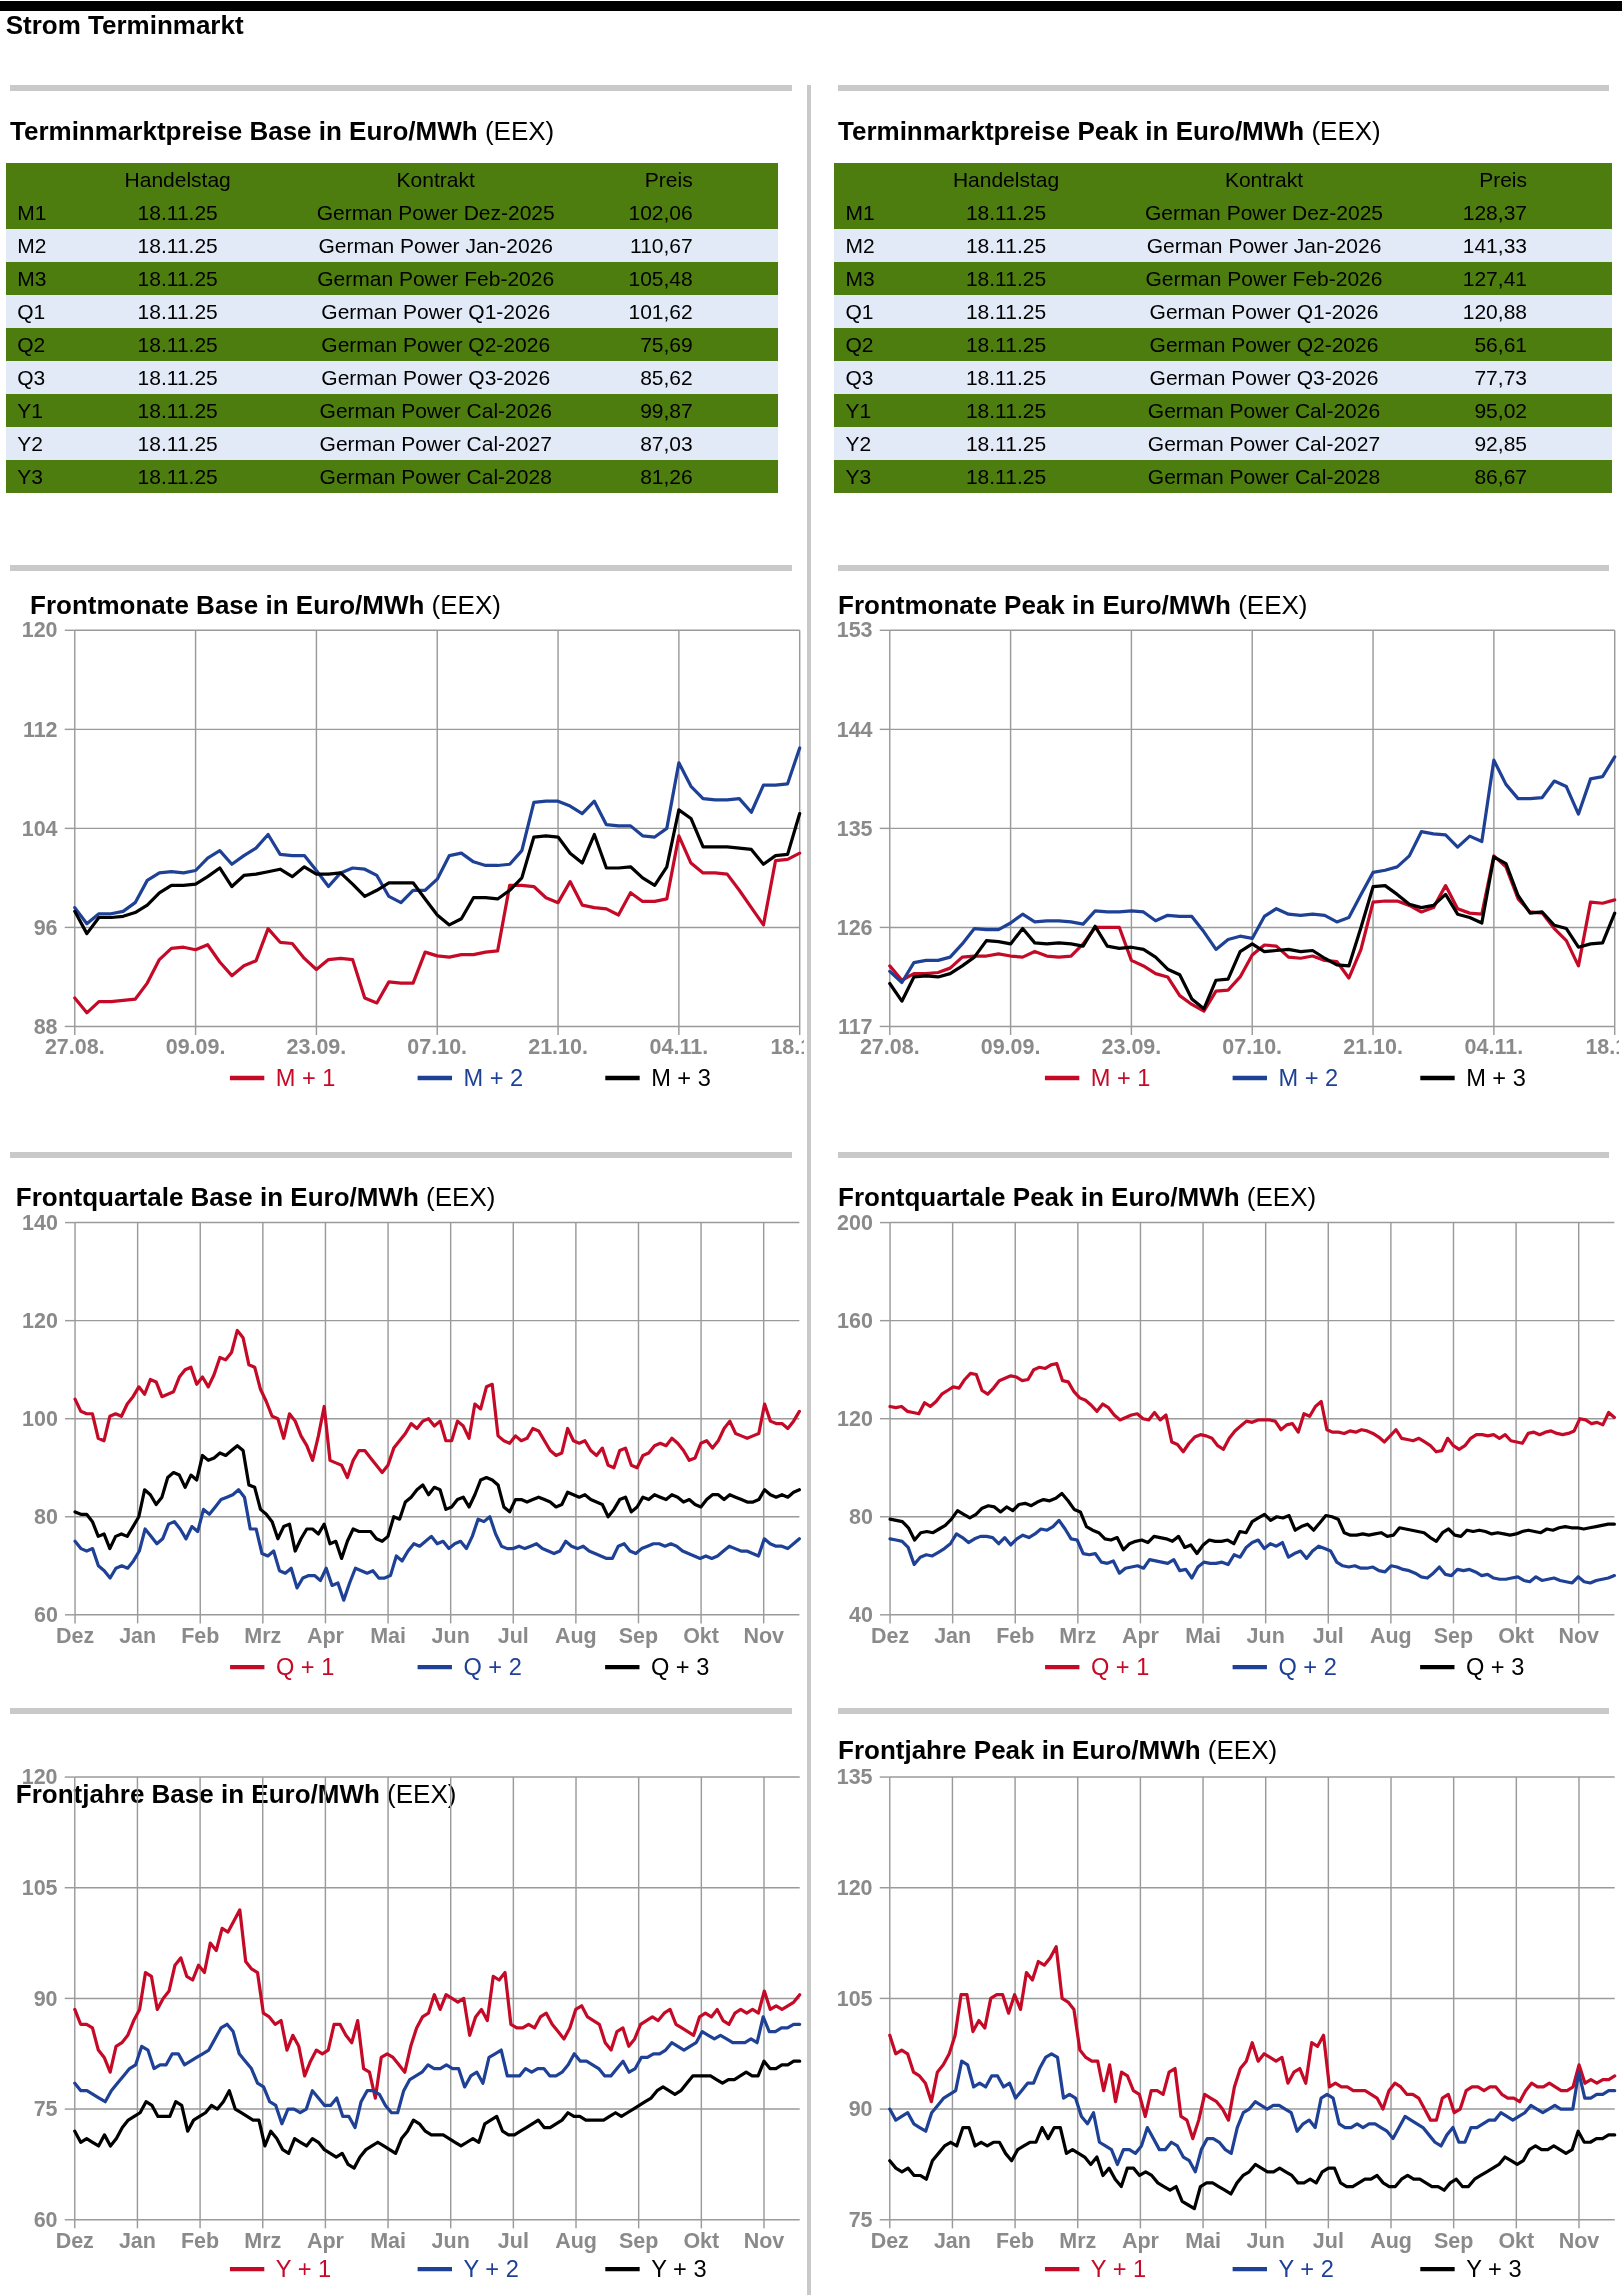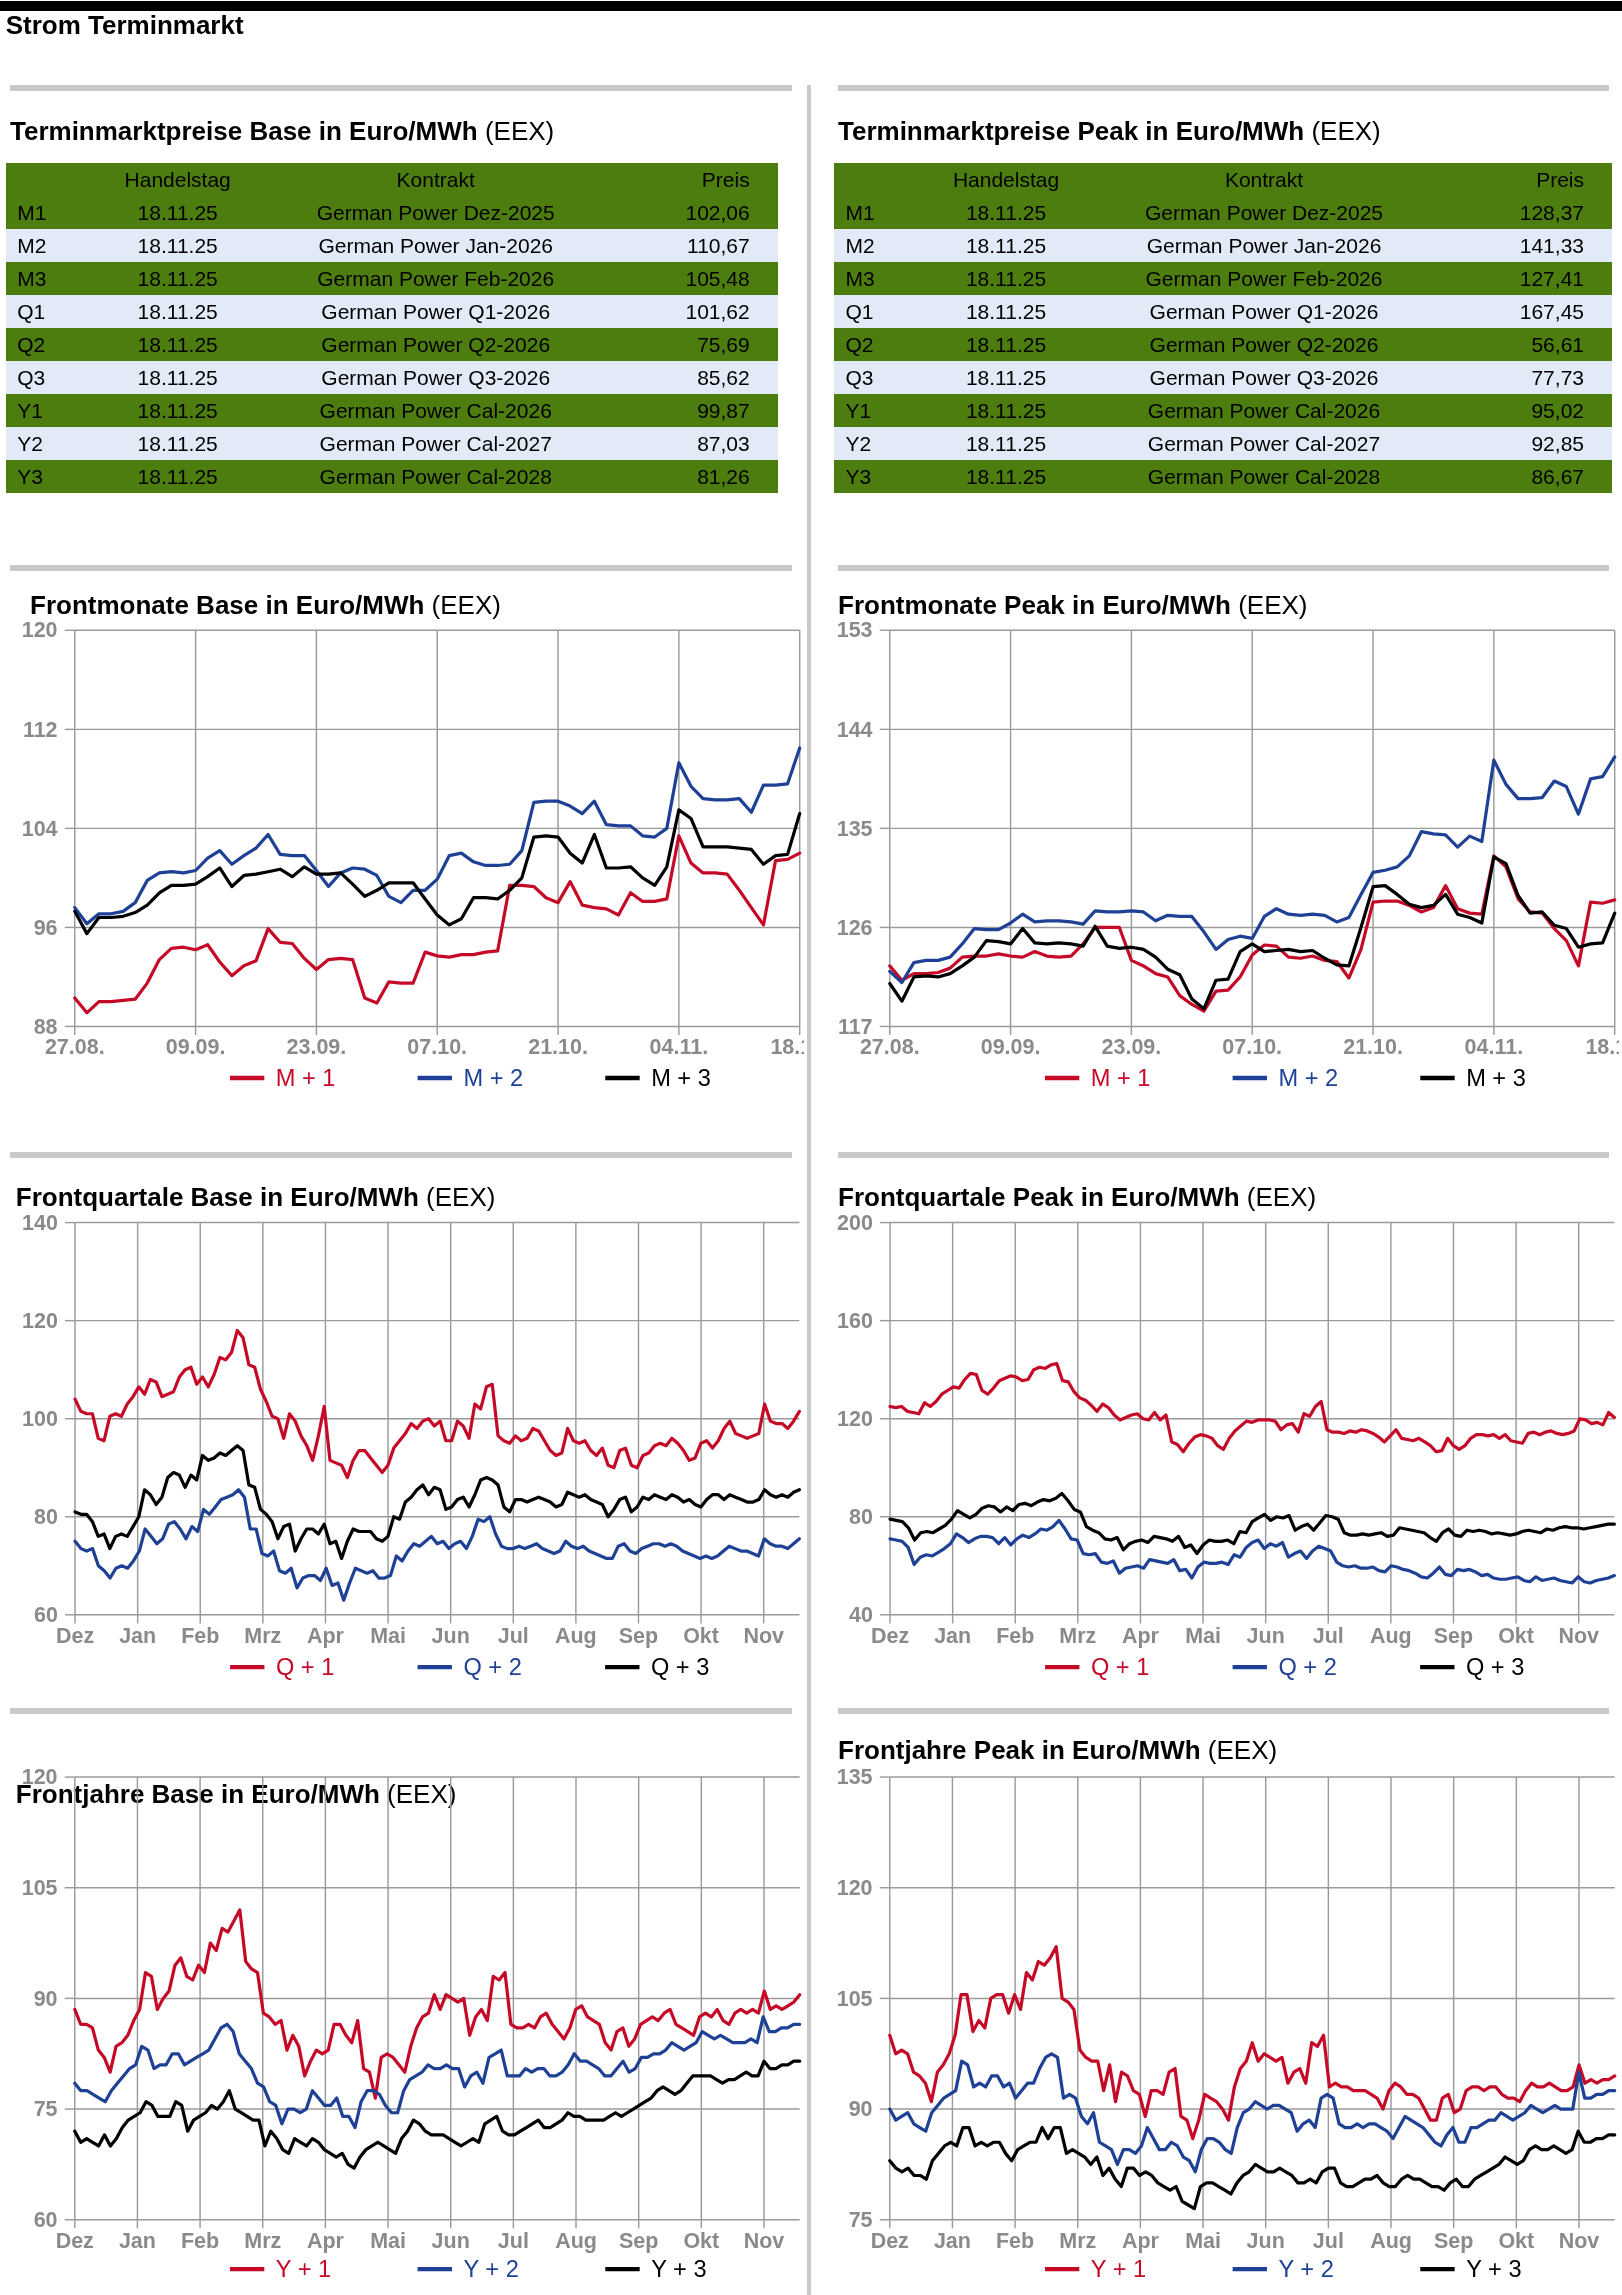--- a/index.html
+++ b/index.html
@@ -13,21 +13,21 @@
   .hrule{position:absolute;height:5.7px;background:#C9C9C9;}
   .sec-title{position:absolute;font-size:26px;font-weight:700;white-space:nowrap;}
   .sec-title .sfx{font-weight:400;}
   .tbl{position:absolute;font-size:21px;}
   .trow{display:flex;height:33px;line-height:33px;}
   .trow.dark{background:#4d7c0f;}
   .trow.lite{background:#E2EAF7;}
   .c0{width:79px;padding-left:11.5px;box-sizing:border-box;text-align:left;}
   .c1{width:186px;text-align:center;}
   .c2{width:330px;text-align:center;}
-  .c3{flex:1;text-align:right;padding-right:28px;box-sizing:border-box;}
+  .c3{flex:1;text-align:right;padding-right:85px;box-sizing:border-box;}
   svg{position:absolute;display:block;}
 </style>
 </head>
 <body>
 
 <div class="page">
   <div class="topbar"></div>
   <div class="main-title">Strom Terminmarkt</div>
   <div class="vdiv"></div>
 
@@ -133,21 +133,21 @@
       <div class="trow dark">
         <div class="c0">M3</div>
         <div class="c1">18.11.25</div>
         <div class="c2">German Power Feb-2026</div>
         <div class="c3">127,41</div>
       </div>
       <div class="trow lite">
         <div class="c0">Q1</div>
         <div class="c1">18.11.25</div>
         <div class="c2">German Power Q1-2026</div>
-        <div class="c3">167,45</div>
+        <div class="c3">120,88</div>
       </div>
       <div class="trow dark">
         <div class="c0">Q2</div>
         <div class="c1">18.11.25</div>
         <div class="c2">German Power Q2-2026</div>
         <div class="c3">56,61</div>
       </div>
       <div class="trow lite">
         <div class="c0">Q3</div>
         <div class="c1">18.11.25</div>

